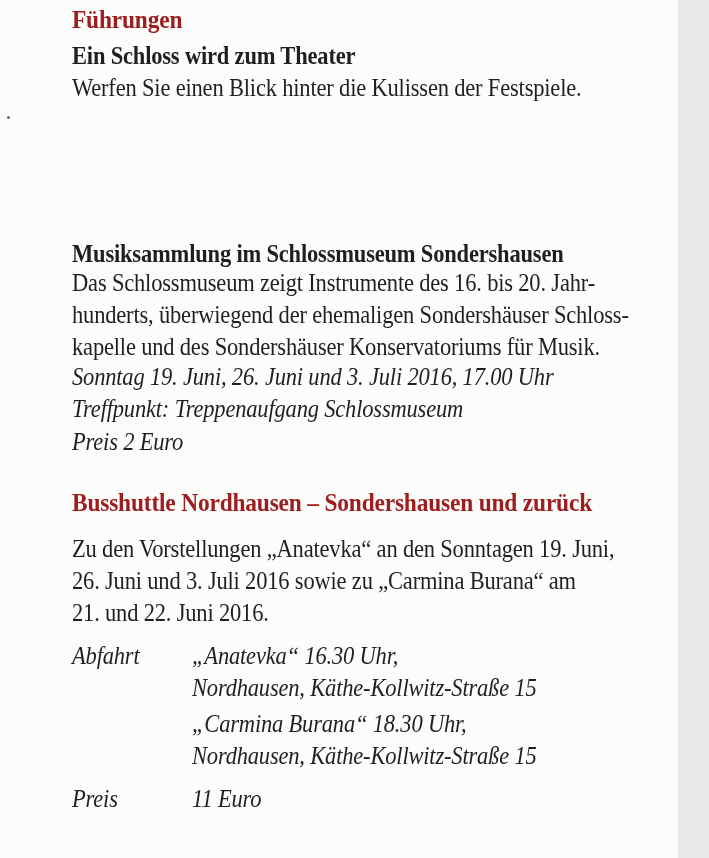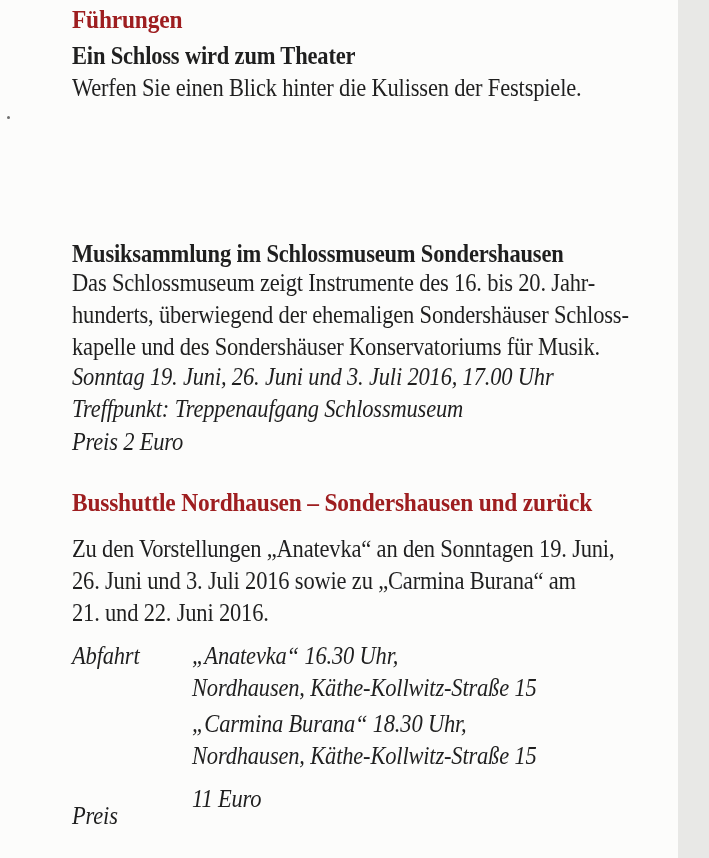--- a/index.html
+++ b/index.html
@@ -101,20 +101,20 @@
     <div class="t ital">Abfahrt</div>
   </div>
   <div class="blk col-value" style="top: 640px;">
     <div class="t ital">„Anatevka“ 16.30 Uhr,</div>
     <div class="t ital">Nordhausen, Käthe-Kollwitz-Straße 15</div>
   </div>
   <div class="blk col-value" style="top: 708px;">
     <div class="t ital">„Carmina Burana“ 18.30 Uhr,</div>
     <div class="t ital">Nordhausen, Käthe-Kollwitz-Straße 15</div>
   </div>
-  <div class="blk" style="top: 800px;">
+  <div class="blk" style="top: 783px;">
     <div class="t ital">Preis</div>
   </div>
   <div class="blk col-value" style="top: 783px;">
     <div class="t ital">11 Euro</div>
   </div>
 
 </div>
 
 </body></html>

